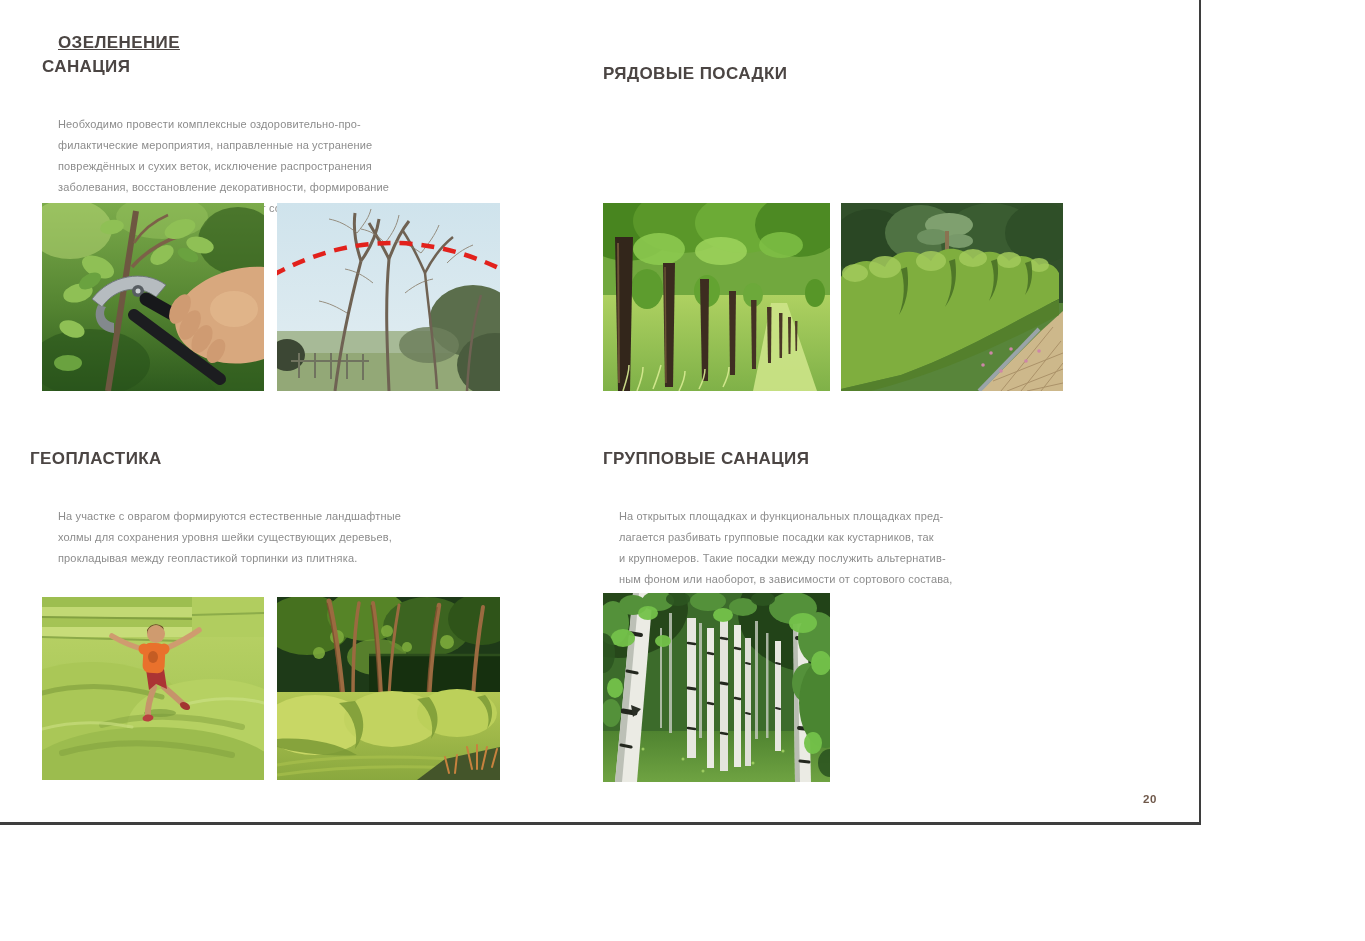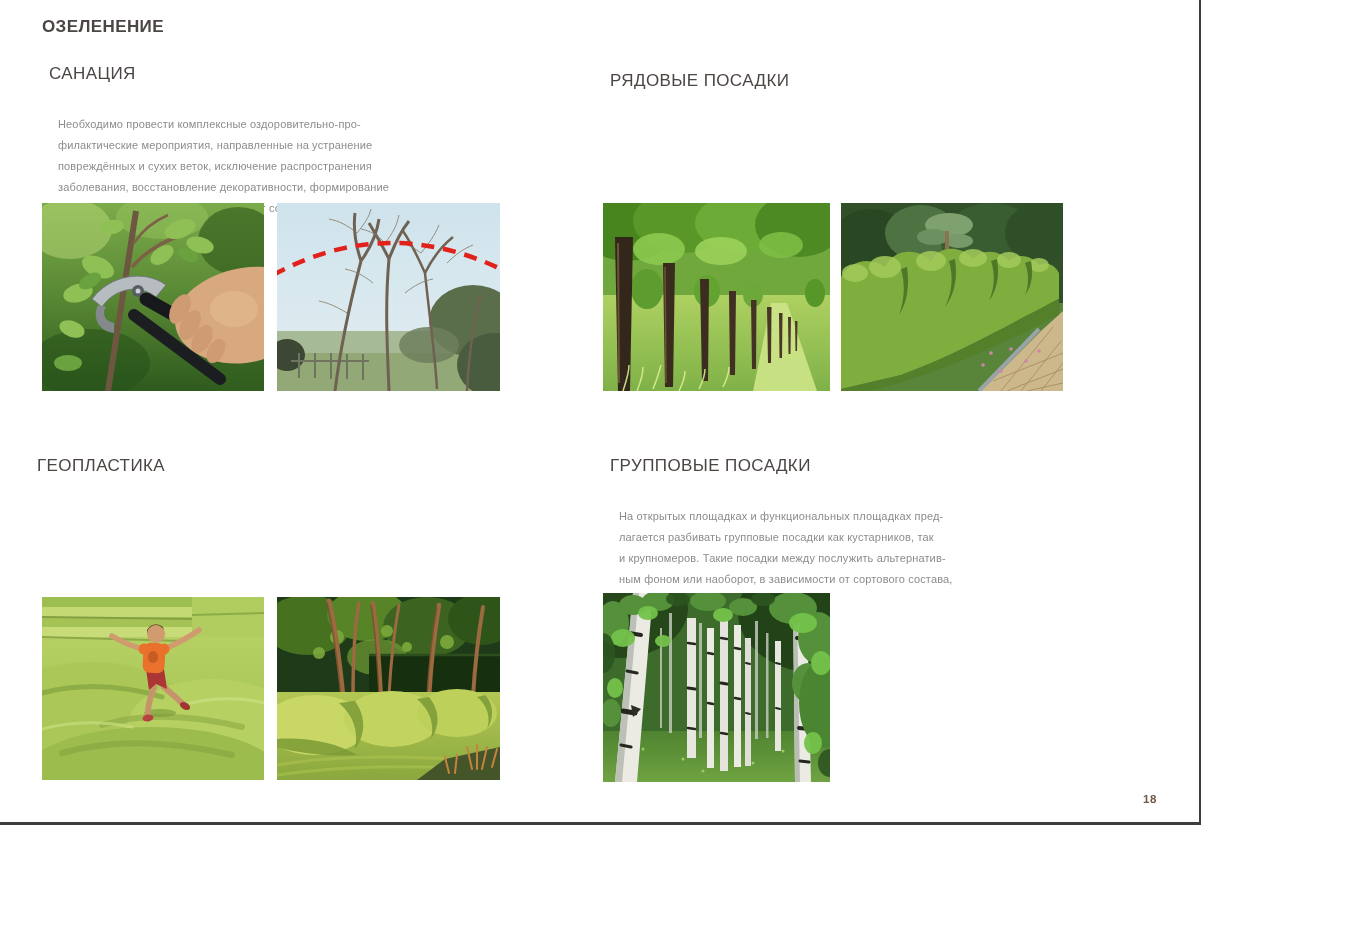--- a/index.html
+++ b/index.html
@@ -6,26 +6,26 @@
   body{
     width:1365px;height:941px;background:#ffffff;
     font-family:"Liberation Sans",sans-serif;
     position:relative;overflow:hidden;
   }
   .page{
     position:absolute;left:0;top:0;width:1199px;height:822px;background:#ffffff;
     border-right:2px solid #3e3e3e;border-bottom:3px solid #3e3e3e;
   }
   .h1{
-    position:absolute;left:42px;top:17px;margin:0;
+    position:absolute;left:42px;top:17px;margin:16px;
+    font-size:17px;font-weight:bold;color:#4b4543;letter-spacing:.4px;line-height:20px;text-decoration:underline;
+  }
+  .h2{
+    position:absolute;margin:0;
     font-size:17px;font-weight:bold;color:#4b4543;letter-spacing:.4px;line-height:20px;
-  }
-  .h2{
-    position:absolute;margin:7px;
-    font-size:17px;font-weight:normal;color:#4b4543;letter-spacing:.4px;line-height:20px;
   }
   .body-text{
     position:absolute;margin:16px;
     font-size:11px;line-height:21px;color:#8c8c8c;letter-spacing:.15px;
     white-space:pre-line;
   }
   .photos{position:absolute;display:flex}
   .photo{overflow:hidden;background:#dfe6d5}
   .photo svg{display:block;width:100%;height:100%}
   .page-num{
@@ -244,20 +244,23 @@
           <path d="M60,66 C64,80 64,96 58,112 C68,96 68,78 66,64 Z"></path>
           <path d="M108,58 C112,72 112,88 104,104 C116,88 116,70 114,56 Z"></path>
           <path d="M150,58 C154,70 154,84 148,98 C158,84 158,68 156,56 Z"></path>
           <path d="M184,60 C188,70 188,82 184,92 C192,82 192,68 190,58 Z"></path>
         </g>
       </svg>
     </div>
   </div>
 
   <h2 class="h2 pos-h2c">ГЕОПЛАСТИКА</h2>
+  <p class="body-text pos-pc">На участке с оврагом формируются естественные ландшафтные
+холмы для сохранения уровня шейки существующих деревьев,
+прокладывая между геопластикой торпинки из плитняка.</p>
   <div class="photos pos-ph3">
     <div class="photo" style="width:222px;height:183px">
       <svg viewBox="0 0 222 183" preserveAspectRatio="none">
         <defs>
           <linearGradient id="g5a" x1="0" y1="0" x2="0" y2="1">
             <stop offset="0" stop-color="#bcd468"></stop>
               <stop offset="1" stop-color="#9dbf50"></stop>
           </linearGradient>
         </defs>
         <rect width="222" height="183" fill="url(#g5a)"></rect>
@@ -357,21 +360,21 @@
             <line x1="200" y1="172" x2="200" y2="148"></line>
           <line x1="205" y1="172" x2="210" y2="150"></line>
             <line x1="172" y1="176" x2="168" y2="160"></line>
           <line x1="178" y1="176" x2="180" y2="158"></line>
             <line x1="215" y1="170" x2="220" y2="152"></line>
         </g>
       </svg>
     </div>
   </div>
 
-  <h2 class="h2 pos-h2d">ГРУППОВЫЕ ПОСАДКИ</h2>
+  <h2 class="h2 pos-h2d">ГРУППОВЫЕ САНАЦИЯ</h2>
   <p class="body-text pos-pd">На открытых площадках и функциональных площадках пред-
 лагается разбивать групповые посадки как кустарников, так
 и крупномеров. Такие посадки между послужить альтернатив-
 ным фоном или наоборот, в зависимости от сортового состава,
 стать ярким акцентом территории.</p>
   <div class="photos pos-ph4">
     <div class="photo" style="width:227px;height:189px">
       <svg viewBox="0 0 227 189" preserveAspectRatio="none">
         <defs>
           <linearGradient id="g7a" x1="0" y1="0" x2="0" y2="1">
@@ -459,14 +462,14 @@
         <g fill="#2c5520" opacity=".9">
           <ellipse cx="0" cy="60" rx="12" ry="20"></ellipse>
             <ellipse cx="75" cy="6" rx="12" ry="7"></ellipse>
           <ellipse cx="160" cy="6" rx="12" ry="7"></ellipse>
             <ellipse cx="227" cy="170" rx="12" ry="14"></ellipse>
         </g>
       </svg>
     </div>
   </div>
 
-  <div class="page-num">18</div>
+  <div class="page-num">20</div>
 </div>
 
 </body></html>

